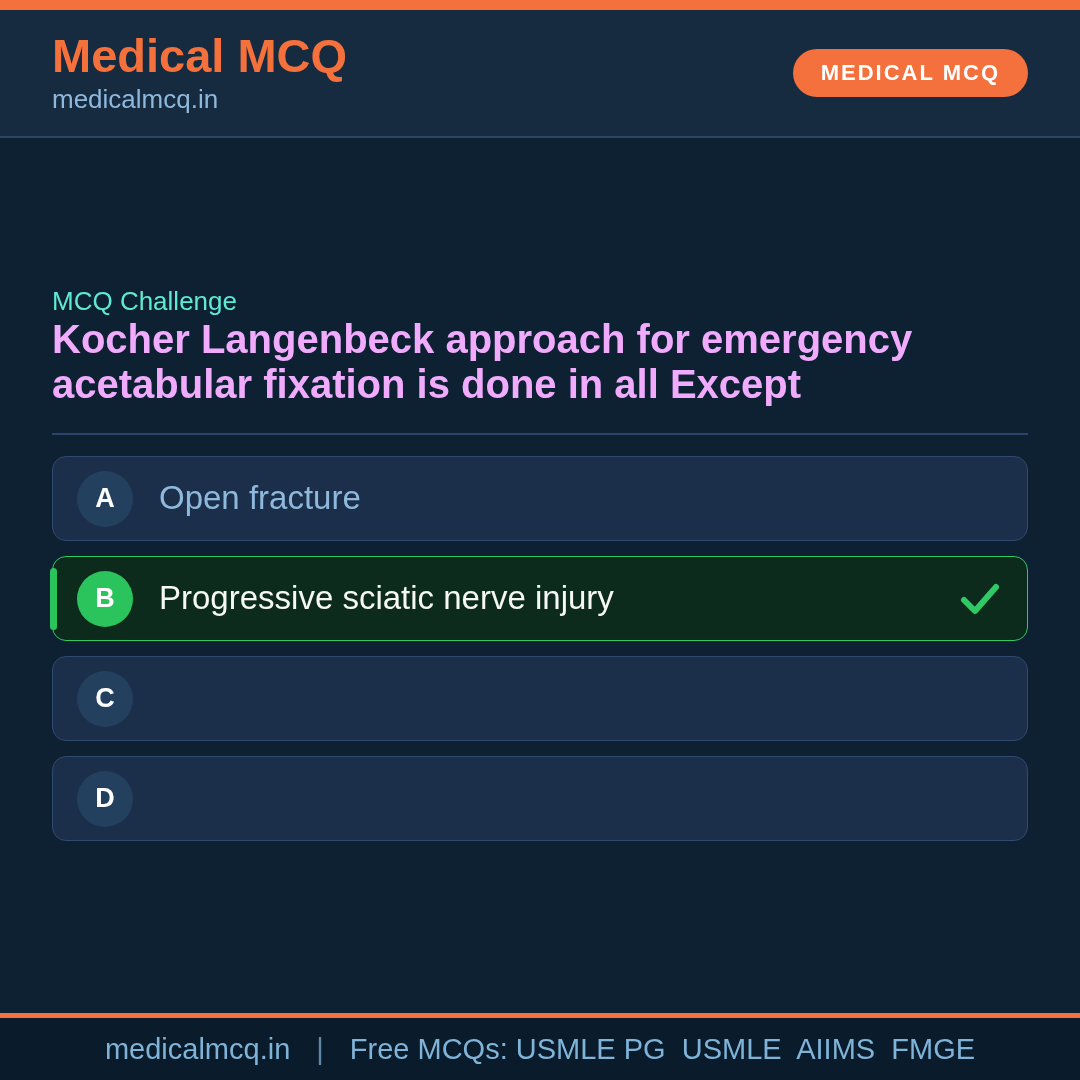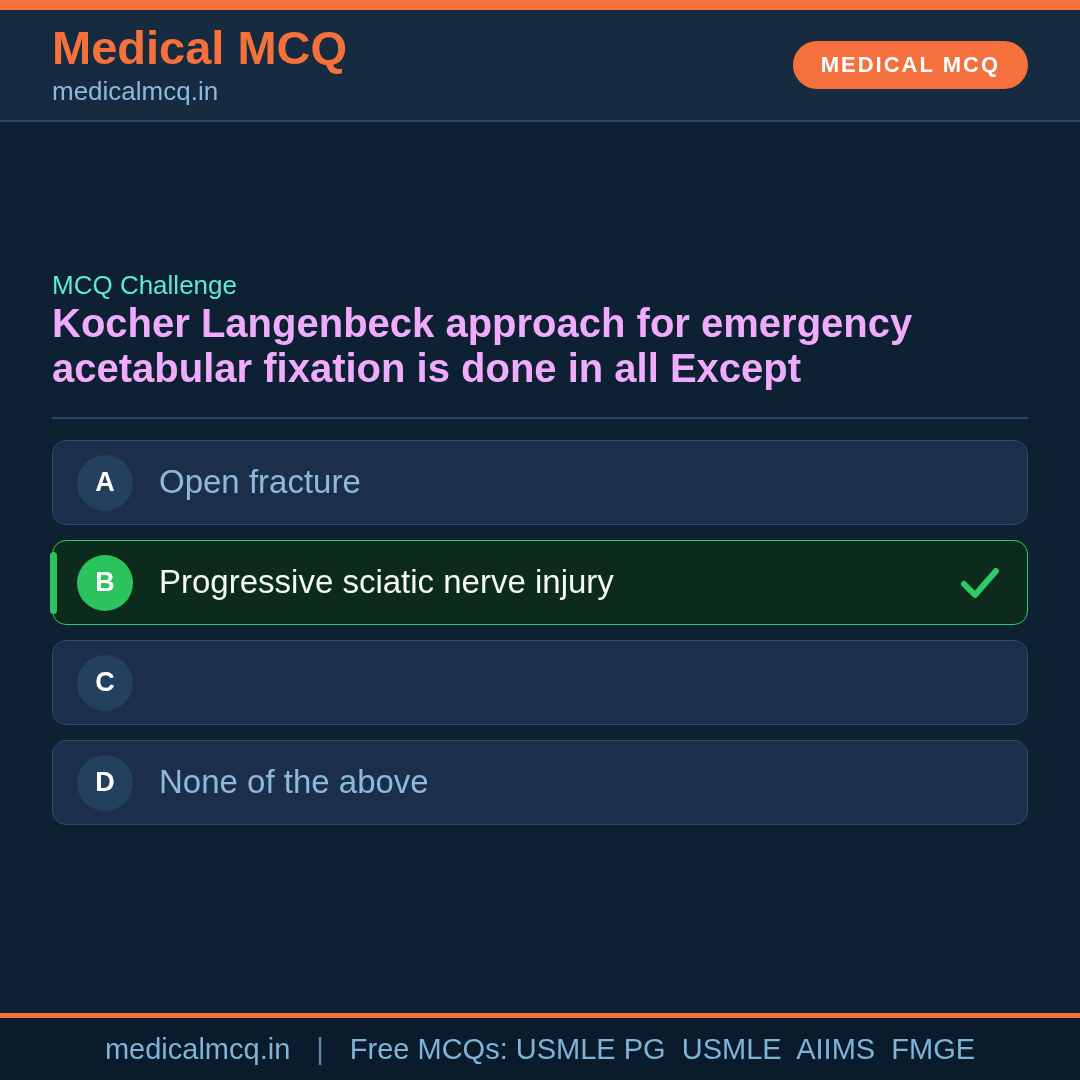--- a/index.html
+++ b/index.html
@@ -5,21 +5,21 @@
   * { margin:0; padding:0; box-sizing:border-box; }
   html,body { width:1080px; height:1080px; }
   body {
     background:#0E2133;
     font-family:"Liberation Sans","DejaVu Sans",sans-serif;
     position:relative;
     overflow:hidden;
   }
   .topbar { height:10px; background:#F4703C; }
   .header {
-    height:112px;
+    height:128px;
     background:#162A40;
     border-bottom:2px solid #2B4766;
     padding:8px 52px;
     display:flex;
     align-items:center;
     justify-content:space-between;
   }
   .brand-title {
     font-size:47px;
     font-weight:bold;
@@ -167,21 +167,20 @@
         </svg>
       </span>
     </div>
 
     <div class="option">
       <div class="option-letter">C</div>
     </div>
 
     <div class="option">
       <div class="option-letter">D</div>
-      <div class="option-text">None of the above</div>
     </div>
 
   </div>
 </div>
 
 <div class="footer">
   <span>medicalmcq.in</span>
   <span class="sep">|</span>
   <span class="tagline">Free MCQs: USMLE PG  USMLE  AIIMS  FMGE</span>
 </div>

